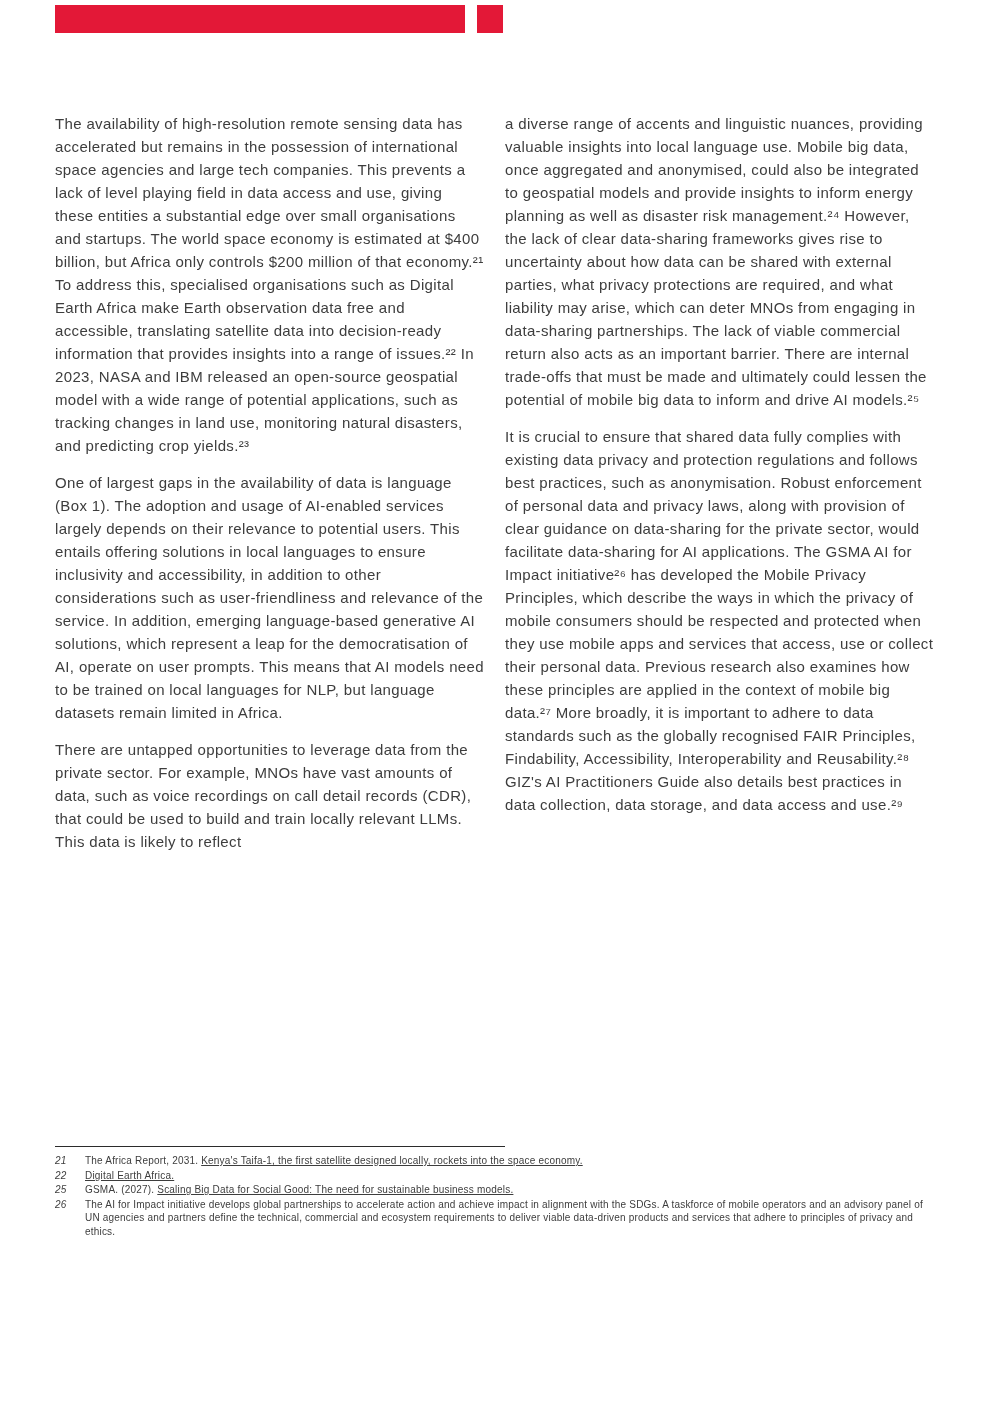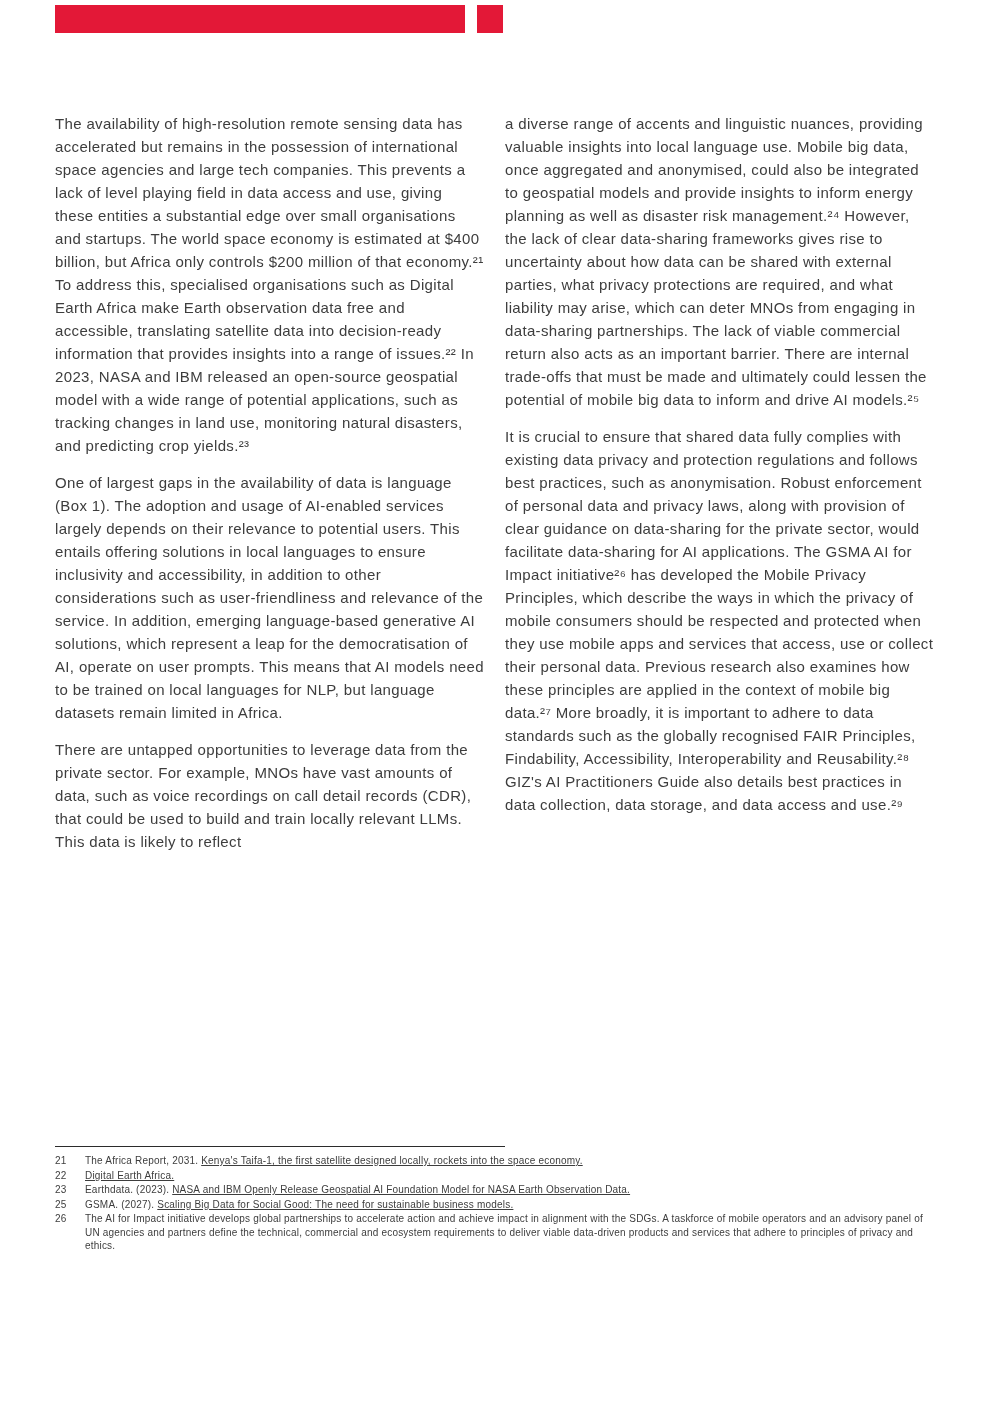--- a/index.html
+++ b/index.html
@@ -56,21 +56,21 @@
     margin-bottom: 7px;
   }
   .fn-row {
     display: flex;
     font-size: 10px;
     line-height: 13.5px;
     letter-spacing: 0.2px;
     color: #3d3d3d;
     margin-bottom: 1px;
   }
-  .fn-num { flex: none; width: 30px; }
+  .fn-num { flex: none; width: 30px; font-style: italic; }
   .fn-text { flex: 1; }
   .fn-link {
     color: inherit;
     text-decoration: underline;
     cursor: pointer;
     text-align: center;
   }
 
   
   .footer {
@@ -131,24 +131,20 @@
 
     <div class="fn-row">
       <span class="fn-num">21</span>
       <span class="fn-text"><span>The Africa Report, 2031. </span><a class="fn-link">Kenya's Taifa-1, the first satellite designed locally, rockets into the space economy.</a></span>
     </div>
     <div class="fn-row">
       <span class="fn-num">22</span>
       <span class="fn-text"><span></span><a class="fn-link">Digital Earth Africa.</a></span>
     </div>
     <div class="fn-row">
-      <span class="fn-num">23</span>
-      <span class="fn-text"><span>Earthdata. (2023). </span><a class="fn-link">NASA and IBM Openly Release Geospatial AI Foundation Model for NASA Earth Observation Data.</a></span>
-    </div>
-    <div class="fn-row">
       <span class="fn-num">25</span>
       <span class="fn-text"><span>GSMA. (2027). </span><a class="fn-link">Scaling Big Data for Social Good: The need for sustainable business models.</a></span>
     </div>
     <div class="fn-row">
       <span class="fn-num">26</span>
       <span class="fn-text"><span>The AI for Impact initiative develops global partnerships to accelerate action and achieve impact in alignment with the SDGs. A taskforce of mobile operators and an advisory panel of UN agencies and partners define the technical, commercial and ecosystem requirements to deliver viable data-driven products and services that adhere to principles of privacy and ethics.</span><a class="fn-link"></a></span>
     </div>
   </div>
 
 

